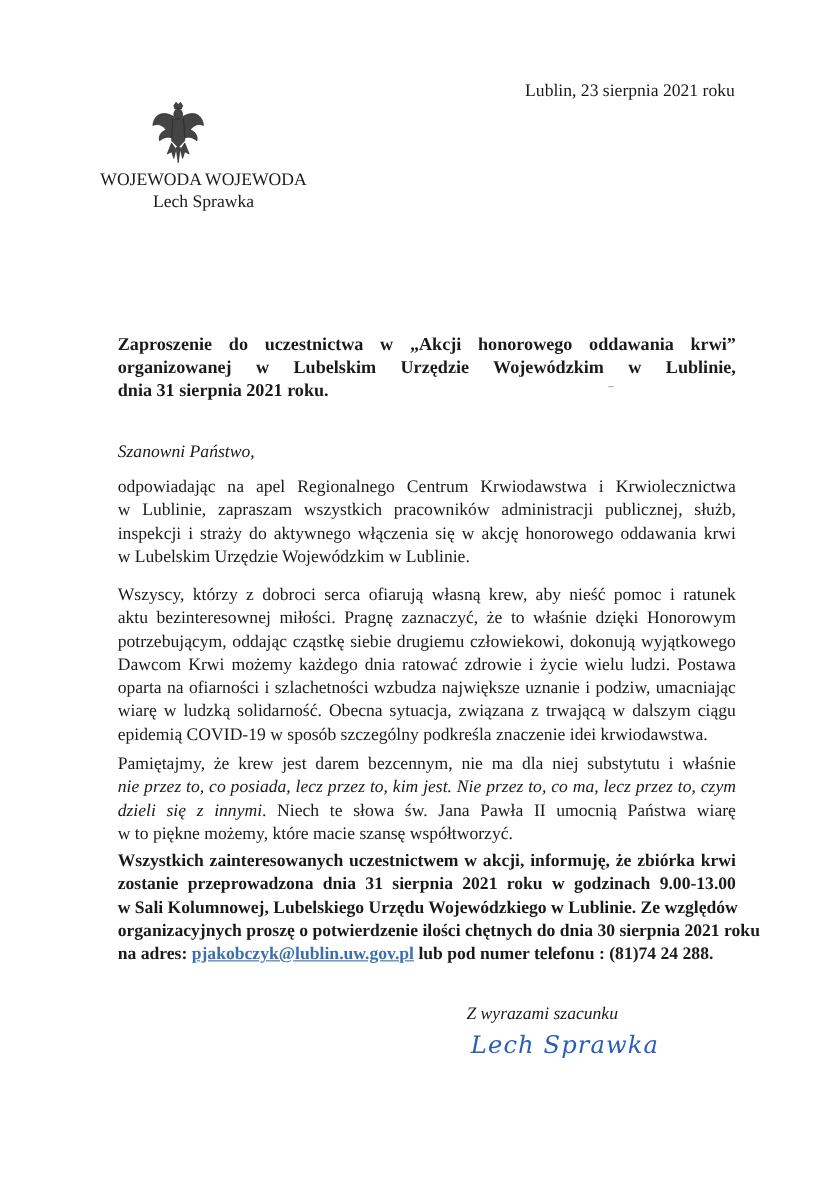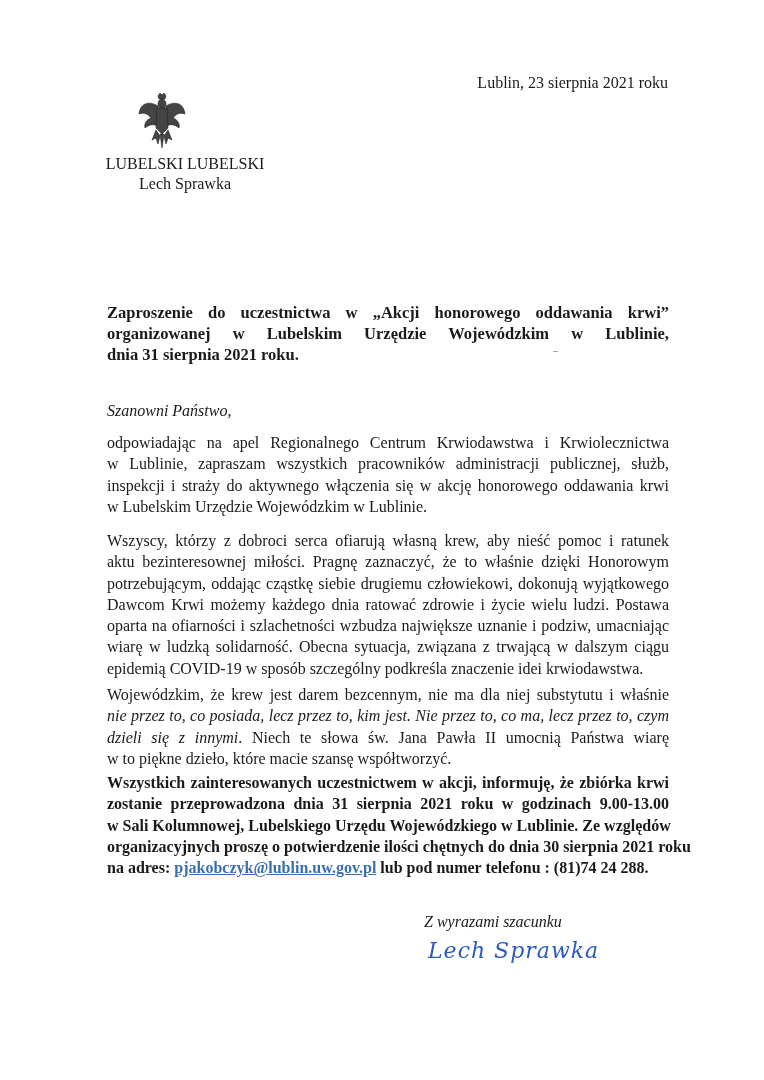--- a/index.html
+++ b/index.html
@@ -47,21 +47,21 @@
     <path d="M20 14 C10 8 2 12 1 22 C6 20 10 22 13 26 C8 28 6 32 7 36 C12 32 16 32 19 34 Z"></path>
     <path d="M28 14 C38 8 46 12 47 22 C42 20 38 22 35 26 C40 28 42 32 41 36 C36 32 32 32 29 34 Z"></path>
     <path d="M19 16 L29 16 L30 36 L24 42 L18 36 Z"></path>
     <path d="M18 38 L14 48 L18 46 L20 52 L22 44 Z"></path>
     <path d="M30 38 L34 48 L30 46 L28 52 L26 44 Z"></path>
     <path d="M22 42 L24 56 L26 42 Z"></path>
   </g>
 </svg>
 
 <div class="office">
-  <div>LUBELSKI LUBELSKI</div>
+  <div>WOJEWODA WOJEWODA</div>
   <div>Lech Sprawka</div>
 </div>
 
 <div class="subject">
   <span class="line">Zaproszenie do uczestnictwa w „Akcji honorowego oddawania krwi”</span>
   <span class="line">organizowanej w Lubelskim Urzędzie Wojewódzkim w Lublinie,</span>
   <span class="line last">dnia 31 sierpnia 2021 roku.</span>
 </div>
 <div class="tick"></div>
 
@@ -78,24 +78,24 @@
   <span class="line">Wszyscy, którzy z dobroci serca ofiarują własną krew, aby nieść pomoc i ratunek</span>
   <span class="line">aktu bezinteresownej miłości. Pragnę zaznaczyć, że to właśnie dzięki Honorowym</span>
   <span class="line">potrzebującym, oddając cząstkę siebie drugiemu człowiekowi, dokonują wyjątkowego</span>
   <span class="line">Dawcom Krwi możemy każdego dnia ratować zdrowie i życie wielu ludzi. Postawa</span>
   <span class="line">oparta na ofiarności i szlachetności wzbudza największe uznanie i podziw, umacniając</span>
   <span class="line">wiarę w ludzką solidarność. Obecna sytuacja, związana z trwającą w dalszym ciągu</span>
   <span class="line last">epidemią COVID-19 w sposób szczególny podkreśla znaczenie idei krwiodawstwa.</span>
 </div>
 
 <div class="para p3">
-  <span class="line">Wojewódzkim, że krew jest darem bezcennym, nie ma dla niej substytutu i właśnie</span>
+  <span class="line">Pamiętajmy, że krew jest darem bezcennym, nie ma dla niej substytutu i właśnie</span>
   <span class="line it">nie przez to, co posiada, lecz przez to, kim jest. Nie przez to, co ma, lecz przez to, czym</span>
   <span class="line"><span class="it">dzieli się z innymi</span><span>. Niech te słowa św. Jana Pawła II umocnią Państwa wiarę</span></span>
-  <span class="line last">w to piękne dzieło, które macie szansę współtworzyć.</span>
+  <span class="line last">w to piękne możemy, które macie szansę współtworzyć.</span>
 </div>
 
 <div class="para p4">
   <span class="line">Wszystkich zainteresowanych uczestnictwem w akcji, informuję, że zbiórka krwi</span>
   <span class="line">zostanie przeprowadzona dnia 31 sierpnia 2021 roku w godzinach 9.00-13.00</span>
   <span class="line">w Sali Kolumnowej, Lubelskiego Urzędu Wojewódzkiego w Lublinie. Ze względów</span>
   <span class="line">organizacyjnych proszę o potwierdzenie ilości chętnych do dnia 30 sierpnia 2021 roku</span>
   <span class="line last"><span>na adres: </span><a class="link">pjakobczyk@lublin.uw.gov.pl</a><span> lub pod numer telefonu : (81)74 24 288.</span></span>
 </div>
 

